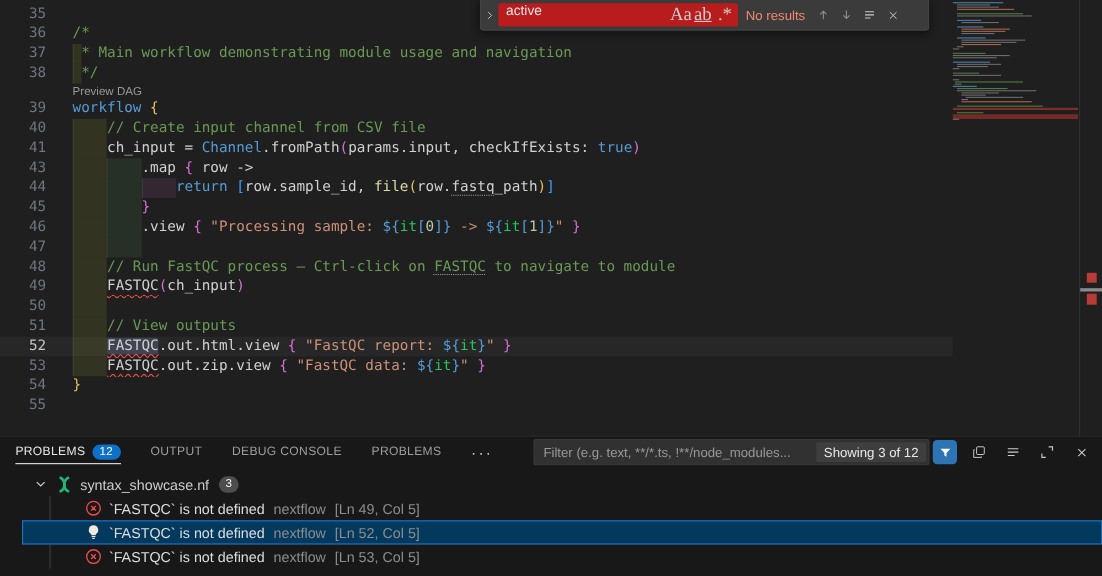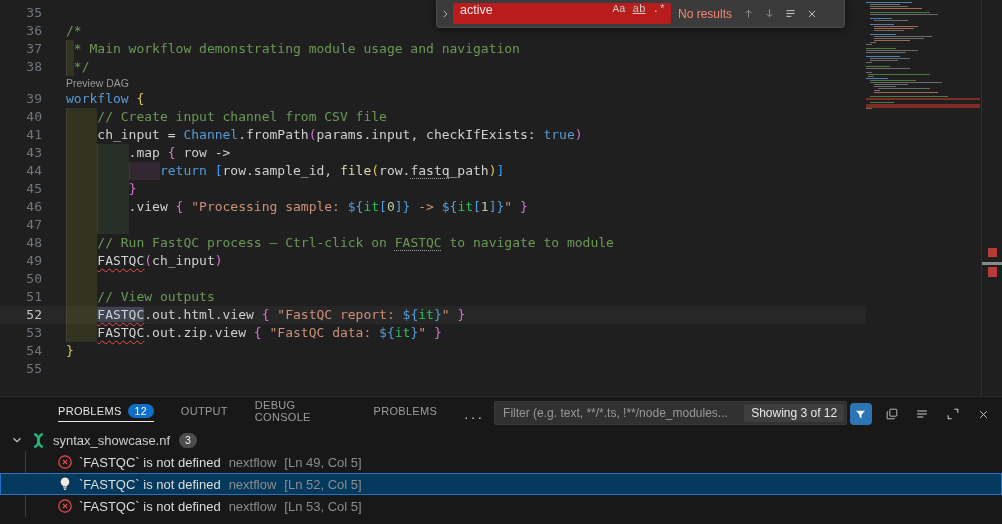--- a/index.html
+++ b/index.html
@@ -48,44 +48,44 @@
   .ruler .err { position:absolute; left:6px; width:9px; background:#b73c37; }
   .ruler .cur { position:absolute; left:0; width:20px; height:3px; background:#8a8a8a; }
   
   .find { position:absolute; left:436px; top:0; width:409px; height:28px; background:#3b3b3b;
     border:1px solid #4a4a4a; border-top:none; border-radius:0 0 4px 4px;
     box-shadow:0 2px 8px rgba(0,0,0,0.5); display:flex; align-items:center; z-index:10; font-size:12px; }
   .find-toggle { width:16px; height:100%; display:flex; align-items:center; justify-content:center; color:#c5c5c5; cursor:pointer; }
   .find-input { width:218px; height:21px; background:#b91c1c; border-radius:2px; display:flex; align-items:flex-start;
     padding:0 2px 0 7px; color:#e5e5e5; font-size:12.5px; }
   .find-query { flex:1; }
-  .find-opt { width:20px; text-align:center; color:#cccccc; font-size:11px; cursor:pointer; font-family:Liberation Mono, monospace; }
+  .find-opt { width:20px; text-align:center; color:#cccccc; font-size:17px; cursor:pointer; font-family:Liberation Serif, serif; }
   .find-opt.ww { text-decoration:underline; }
   .no-results { color:#f48771; margin-left:7px; width:60px; }
   .find-btn { width:21px; height:21px; display:flex; align-items:center; justify-content:center; color:#8f8f8f; cursor:pointer; border-radius:3px; }
   .find-btn.lit { color:#cccccc; }
   
   .panel { position:absolute; left:0; top:396px; width:1002px; height:128px; background:#181818; border-top:1px solid #2b2b2b; }
-  .panel-header { height:28px; display:flex; align-items:flex-end; padding-left:14px;margin-left:44px; }
+  .panel-header { height:28px; display:flex; align-items:center; padding-left:14px; }
   .ptab { font-size:11px; letter-spacing:0.3px; color:#9d9d9d; margin-right:27px; height:28px;
     display:flex; align-items:center; cursor:pointer; position:relative; }
   .ptab.active { color:#e7e7e7; }
   .ptab.active::after { content:""; position:absolute; left:0; right:0; bottom:3px; height:1px; background:#e7e7e7; }
   .pbadge { margin-left:6px; background:#0e70c8; color:#ffffff; border-radius:9px; padding:1px 7px; font-size:10.5px; }
   .pmore { color:#cfcfcf; font-size:14px; letter-spacing:2px; margin-right:10px; cursor:pointer; }
   .filter-box { margin-left:auto; width:360px; height:24px; background:#313131; border:1px solid #3a3a3a; border-radius:2px;
     display:flex; align-items:center; padding:0 2px 0 8px; }
   .filter-ph { flex:1; color:#989898; font-size:12px; white-space:nowrap; overflow:hidden; }
   .showing { background:#3e3e3e; color:#e8e8e8; font-size:12px; padding:2px 7px; border-radius:2px; white-space:nowrap; }
   .funnel-btn { width:22px; height:22px; margin-left:3px; background:#2c74b3; border-radius:4px;
     display:flex; align-items:center; justify-content:center; color:#ffffff; cursor:pointer; }
   .pact { width:22px; height:22px; display:flex; align-items:center; justify-content:center; color:#cccccc; cursor:pointer; margin-left:9px; border-radius:4px; }
   .pact:last-child { margin-right:8px; }
   
-  .tree { position:relative; padding-top:4px; height:100px; font-size:13px; }
+  .tree { position:relative; padding-top:4px; height:100px; font-size:13px;margin-left:20px; }
   .tree-guide { position:absolute; left:25px; top:26px; height:66px; width:1px; background:#3f3f3f; }
   .trow { height:22px; display:flex; align-items:center; cursor:pointer; position:relative; }
   .trow.selected { background:#04395e; outline:1px solid #2472c8; outline-offset:-1px; }
   .trow .twirl { width:16px; margin-left:10px; color:#cccccc; display:flex; }
   .nf-icon { width:17px; height:15px; margin:0 6px 0 4px; }
   .fname { color:#cccccc; }
   .count-badge { margin-left:9px; background:#4d4d4d; color:#f2f2f2; border-radius:9px; font-size:10.5px; padding:1.5px 6px; }
   .sev { width:16px; height:16px; margin-left:57px; margin-right:6px; display:flex; }
   .pmsg { color:#dddddd; }
   .psrc { color:#8c8c8c; margin-left:8px; }

